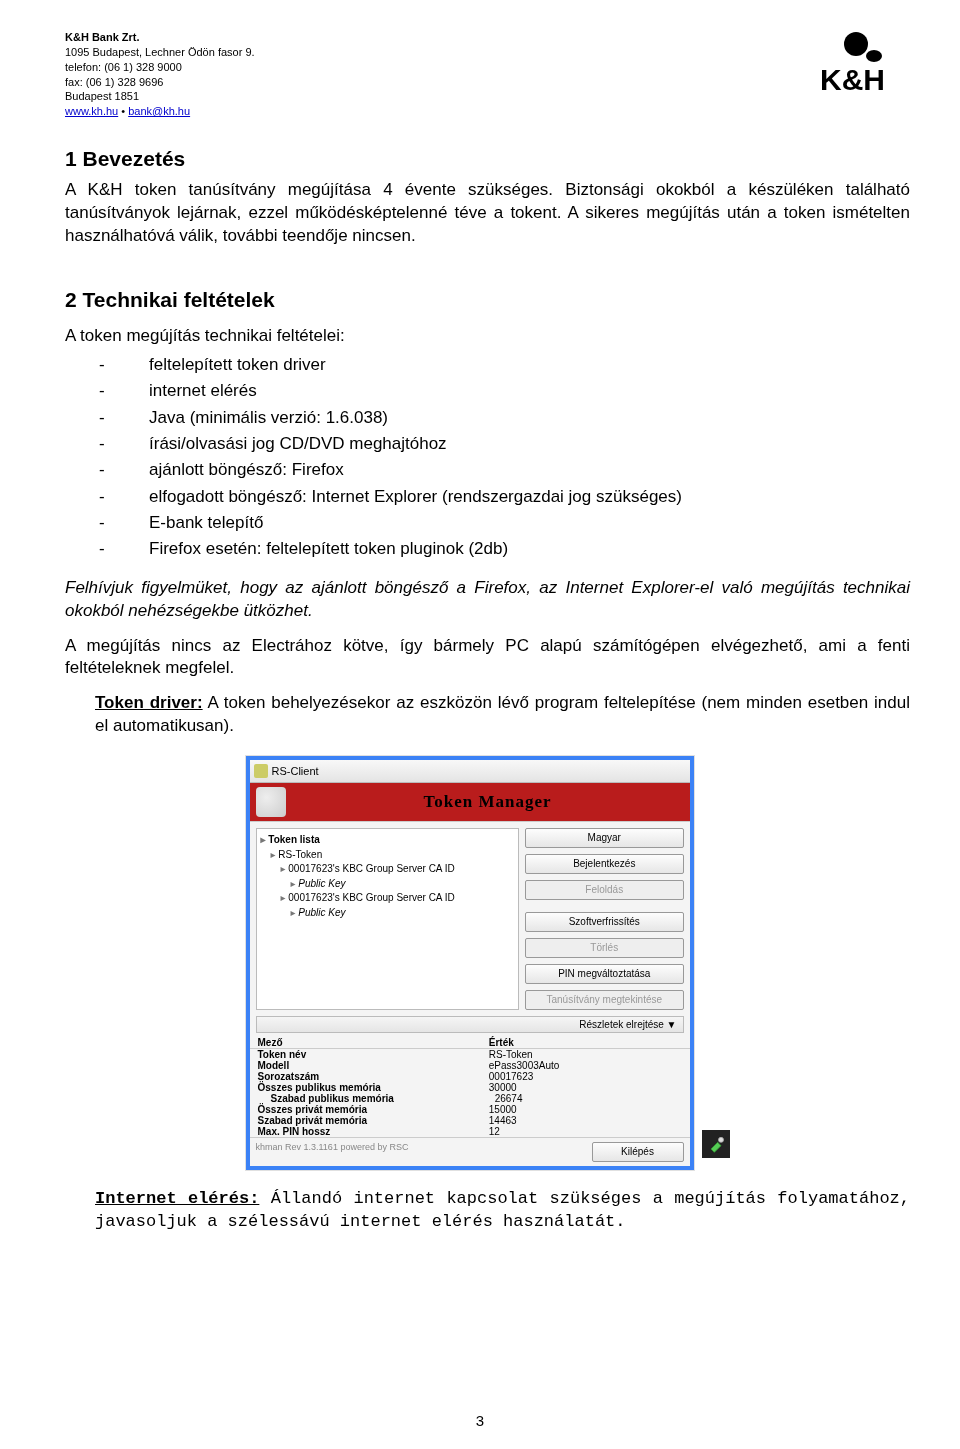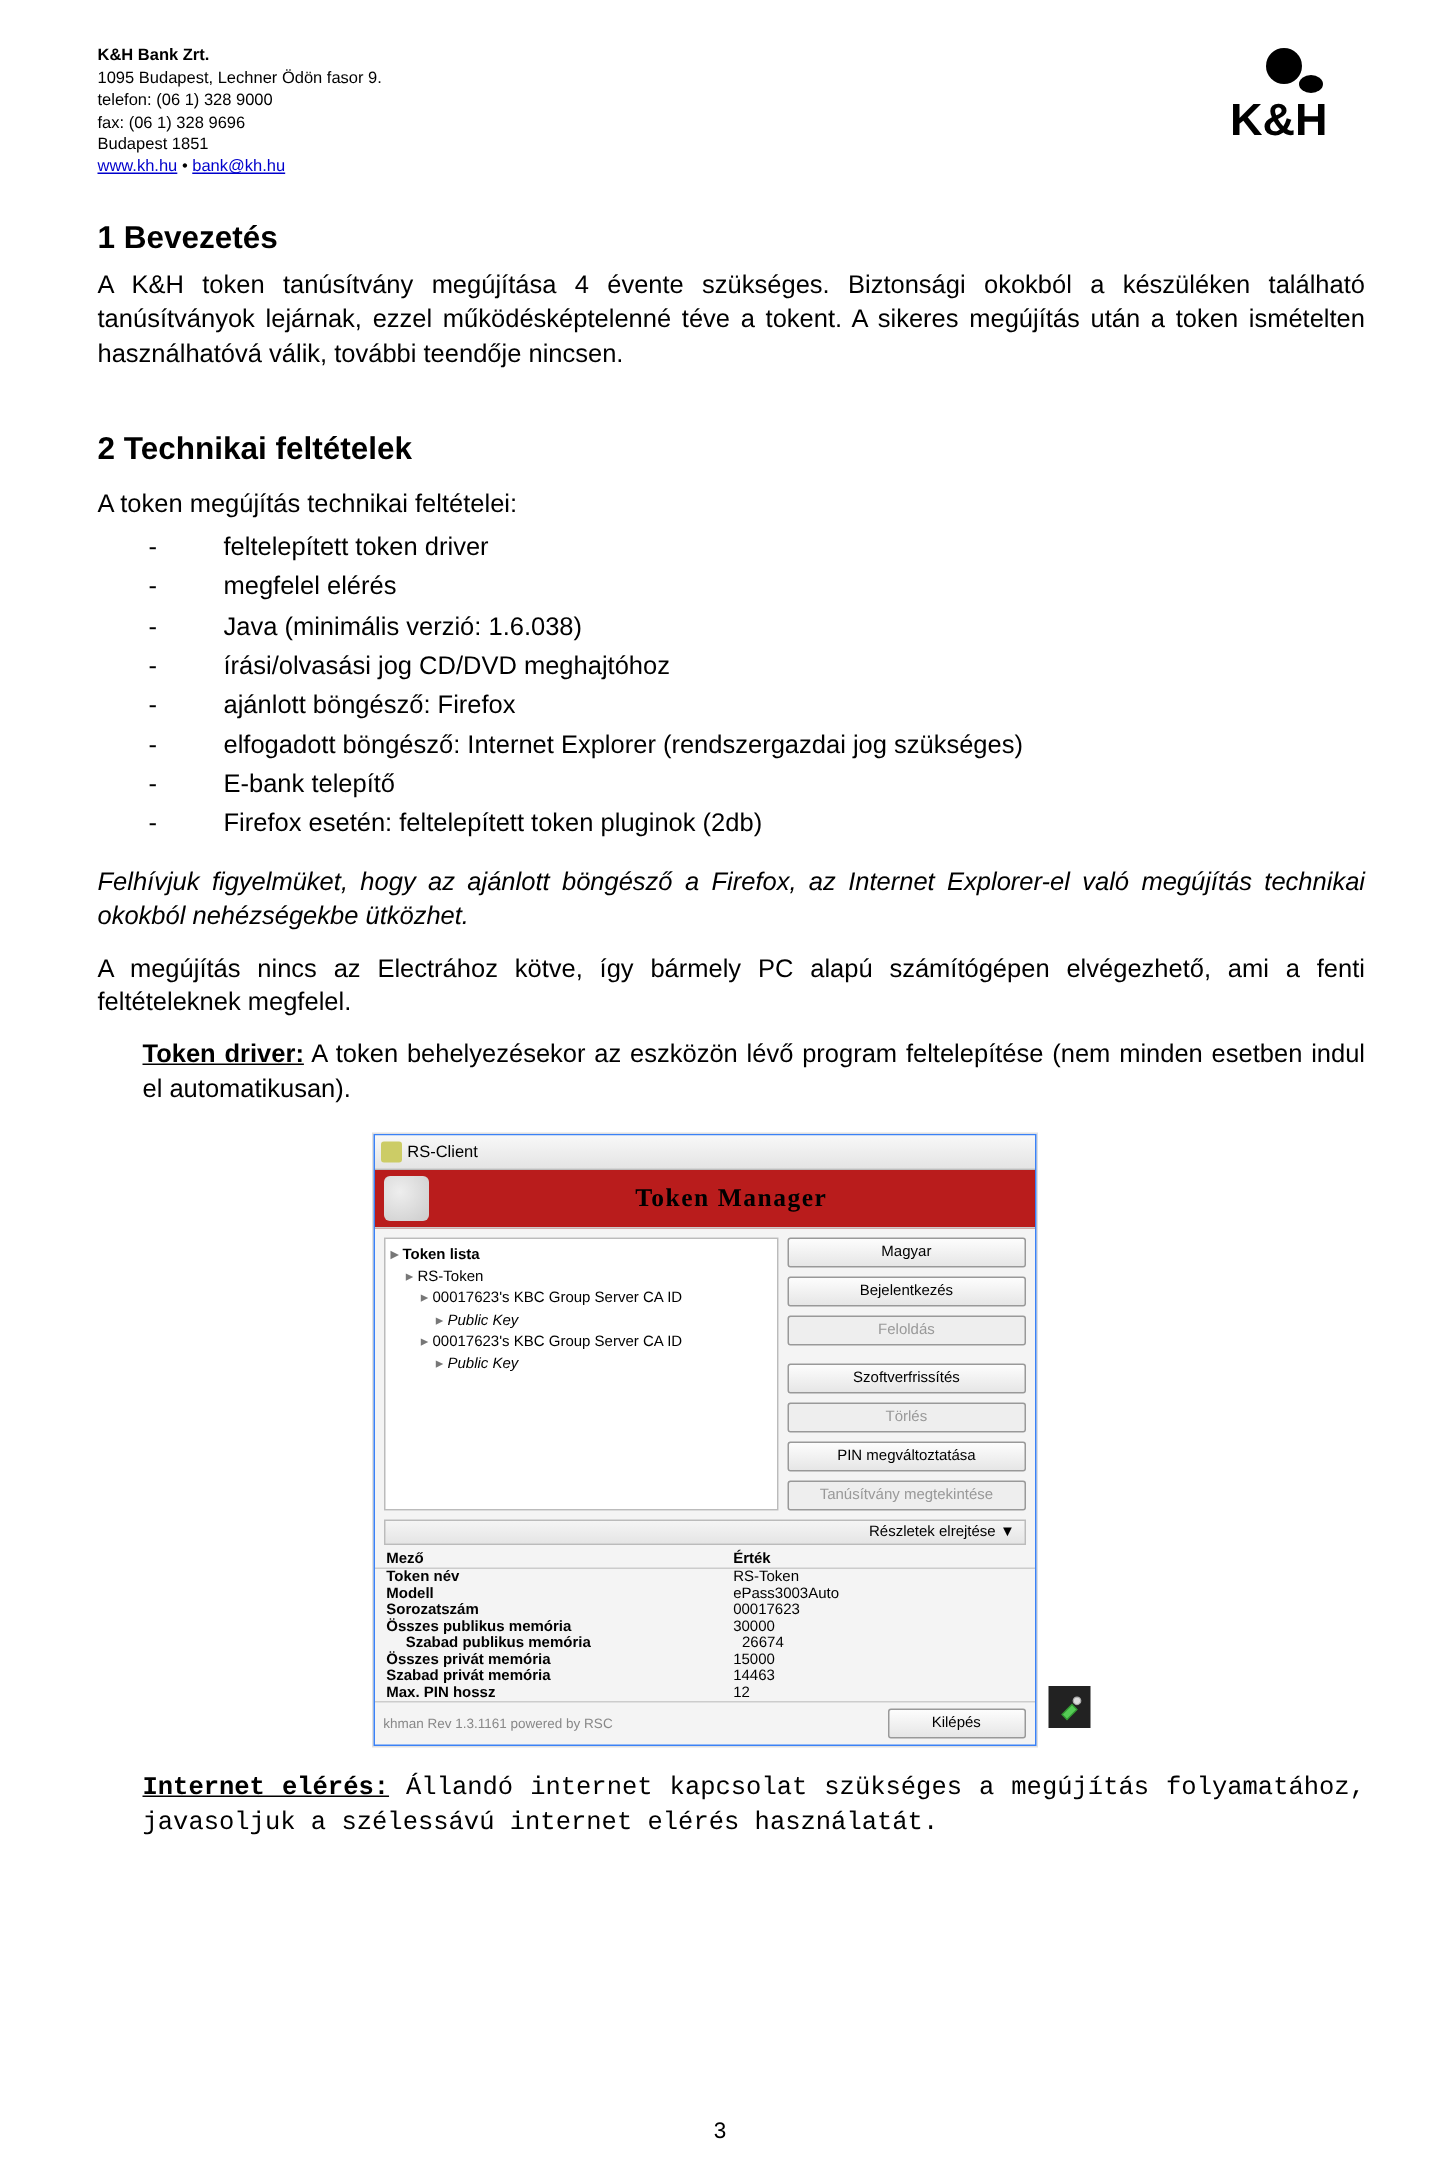--- a/index.html
+++ b/index.html
@@ -24,21 +24,21 @@
   h1.section { font-size: 21px; font-weight: bold; margin: 28px 0 8px 0; }
   p.body { font-size: 17px; line-height: 1.35; margin: 4px 0; text-align: justify; }
   .req-intro { font-size: 17px; margin: 14px 0 6px 0; }
   .req-table { margin: 3px 0 14px 34px; font-size: 17px; }
   .req-table .row { display: flex; line-height: 1.55; }
   .req-table .col1 { width: 50px; }
   .italic { font-style: italic; }
   .underline { text-decoration: underline; }
   .token-driver { margin-left: 30px; font-size: 17px; text-align: justify; line-height: 1.35; }
   .screenshot-wrap { display: flex; align-items: flex-end; gap: 8px; justify-content: center; margin: 18px 0 18px 0; }
-  .tm-window { width: 440px; border: 1px solid #3b82f6; background: #f4f4f4; font-size: 10px; box-shadow: 0 0 0 1px #e0e0e0; }
+  .tm-window { width: 440px; border: 4px solid #3b82f6; background: #f4f4f4; font-size: 10px; box-shadow: 0 0 0 1px #e0e0e0; }
   .tm-titlebar { display: flex; align-items: center; height: 22px; background: linear-gradient(#f8f8f8,#e4e4e4); border-bottom: 1px solid #bbb; padding: 0 4px; gap: 4px; }
   .tm-titlebar .tm-icon { width:14px; height:14px; background:#cc6; border-radius:2px; }
   .tm-titlebar .tm-title { flex:1; font-size:11px; }
   .tm-banner { height: 38px; background: #b91c1c; border-bottom:1px solid #ccc; display:flex; align-items:center; padding:0 6px; gap:6px; }
   .tm-banner-logo { width:30px; height:30px; background:radial-gradient(circle at 35% 35%, #eee, #ccc); border-radius:4px; }
   .tm-banner-title { font-family: Georgia, serif; font-size:17px; font-weight:bold; flex:1; text-align:center; letter-spacing:1px; }
   .tm-body { display:flex; padding:6px; gap:6px; }
   .tm-left { flex:1.6; border:1px solid #bbb; background:#fff; padding:4px; }
   .tm-right { flex:1; display:flex; flex-direction:column; gap:6px; }
   .tm-btn { border:1px solid #999; background:linear-gradient(#fdfdfd,#e6e6e6); text-align:center; height:18px; line-height:18px; font-size:10px; border-radius:2px; }
@@ -47,21 +47,21 @@
   .tm-tree .lvl0 { font-weight:bold; }
   .tm-tree .lvl1 { margin-left:10px; }
   .tm-tree .lvl2 { margin-left:20px; }
   .tm-tree .lvl3 { margin-left:30px; font-style:italic; }
   .tm-bullet::before { content:"▸ "; color:#777; font-style:normal; }
   .tm-details-bar { border:1px solid #bbb; background:linear-gradient(#f5f5f5,#e5e5e5); font-size:10px; padding:2px 6px; text-align:right; margin:0 6px; }
   .tm-table-head, .tm-table-row { display:flex; font-size:10px; padding:0 8px; }
   .tm-table-head { font-weight:bold; border-bottom:1px solid #ccc; margin-top:4px;align-items:flex-end; }
   .tm-table-col1 { flex:1.2; }
   .tm-table-col2 { flex:1; }
-  .tm-footer { display:flex; justify-content:space-between; align-items:center; padding:4px 6px; font-size:9px; color:#888; border-top:1px solid #ccc; }
+  .tm-footer { display:flex; justify-content:space-between; align-items:flex-start; padding:4px 6px; font-size:9px; color:#888; border-top:1px solid #ccc; }
   .tm-footer .tm-btn { width:90px; color:#000; }
   .tray-icon { width:28px; height:28px; background:#222; display:flex; align-items:center; justify-content:center; margin-bottom:12px; }
   .tray-icon svg { width:20px; height:20px; }
   .internet-p { font-size:17px; margin-left:30px; text-align:justify; line-height:1.35;font-family:Liberation Mono, monospace; }
   .page-num { position:absolute; bottom:20px; left:50%; transform:translateX(-50%); font-size:15px; }
 </style>
 </head>
 <body>
 
 <div class="page">
@@ -92,21 +92,21 @@
   <h1 class="section" style="margin-top:40px">2  Technikai feltételek</h1>
   <div class="req-intro">A token megújítás technikai feltételei:</div>
 
   <div class="req-table">
     <div class="row">
         <div class="col1">-</div>
         <div>feltelepített token driver</div>
       </div>
     <div class="row">
         <div class="col1">-</div>
-        <div>megfelel elérés</div>
+        <div>internet elérés</div>
       </div>
     <div class="row">
         <div class="col1">-</div>
         <div>Java (minimális verzió: 1.6.038)</div>
       </div>
     <div class="row">
         <div class="col1">-</div>
         <div>írási/olvasási jog CD/DVD meghajtóhoz</div>
       </div>
     <div class="row">

